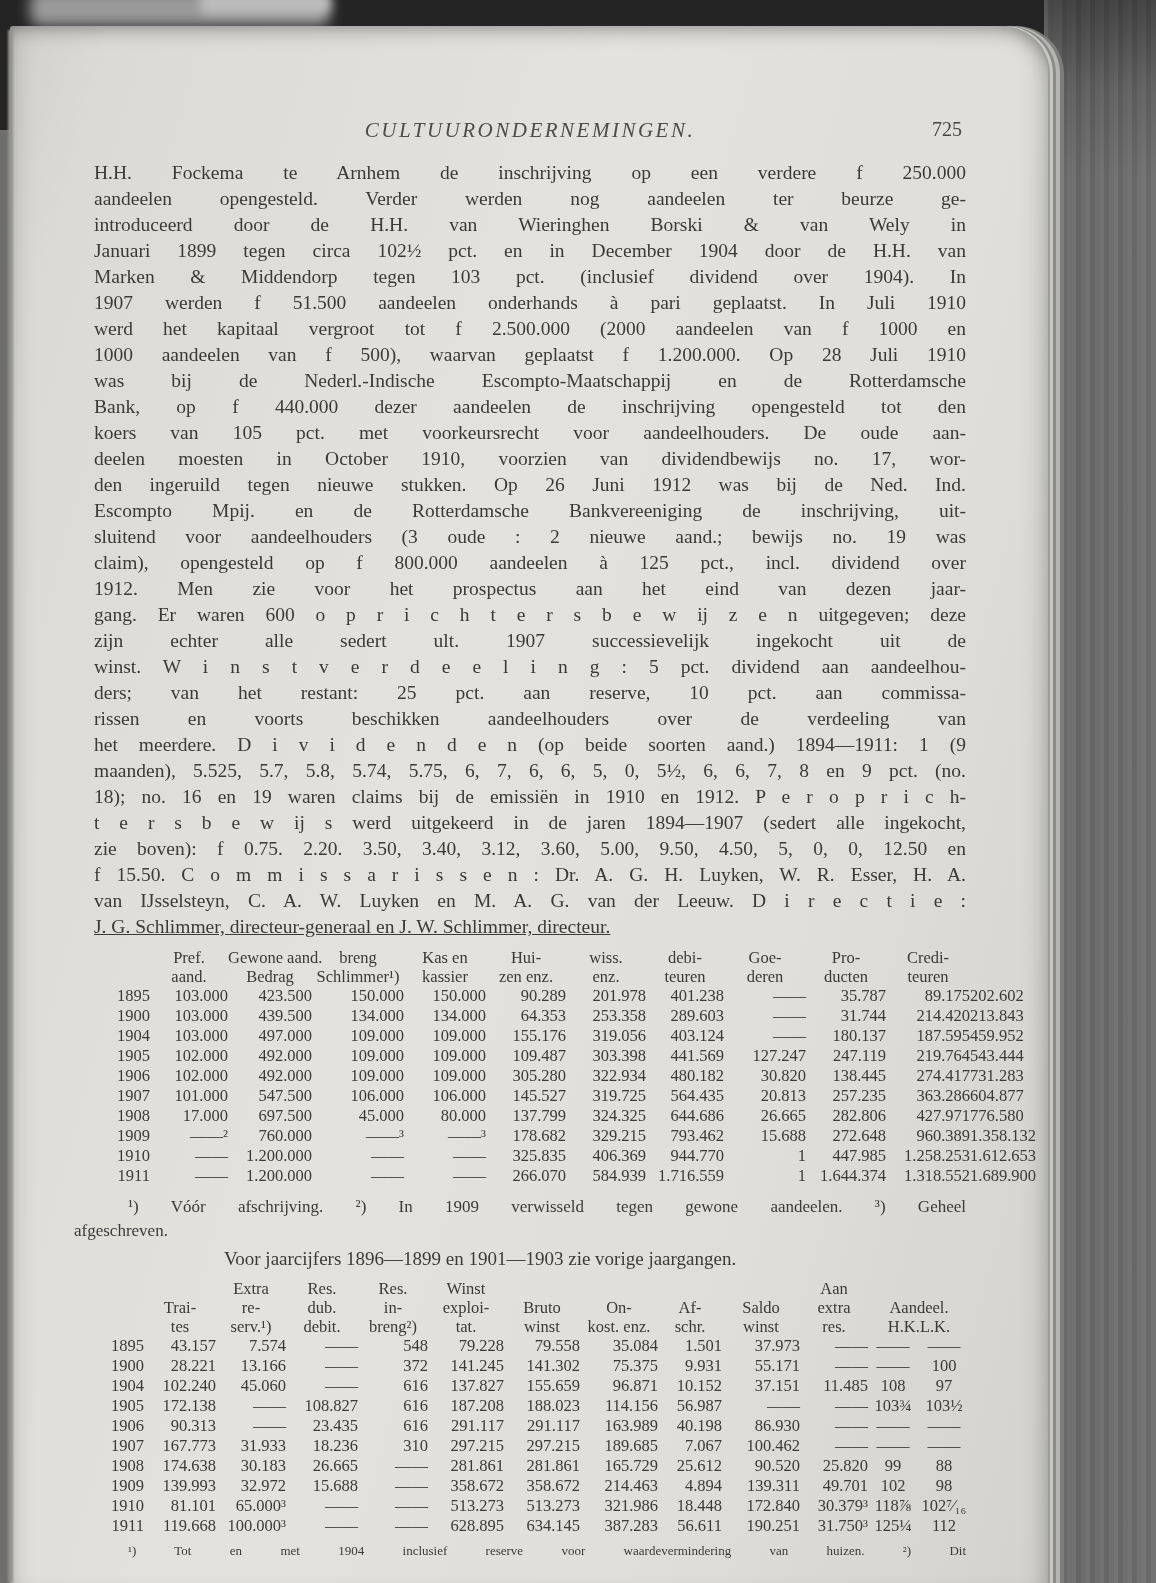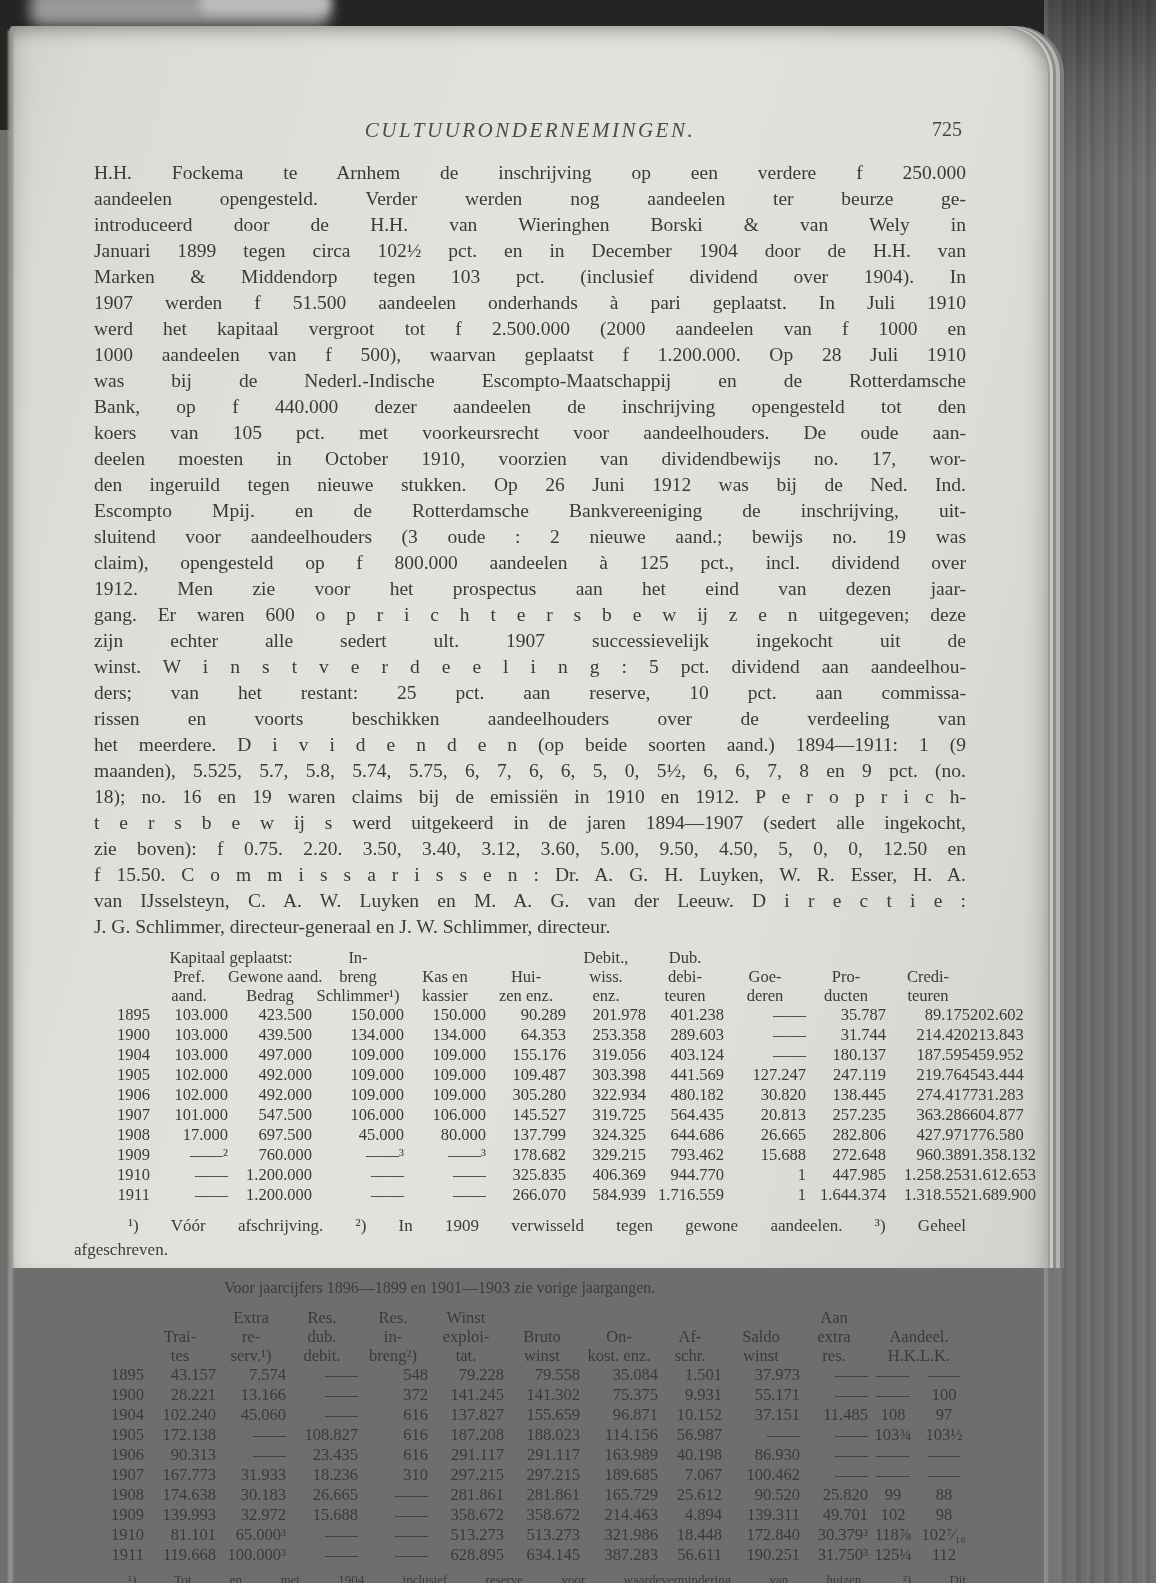--- a/index.html
+++ b/index.html
@@ -15,21 +15,21 @@
   
   .right-panel{
     position:absolute;top:0;right:0;width:112px;height:100%;
     background:
       linear-gradient(180deg, rgba(0,0,0,.40) 0px, rgba(0,0,0,.12) 90px, rgba(0,0,0,0) 180px),
       repeating-linear-gradient(90deg, rgba(255,255,255,.05) 0 4px, rgba(0,0,0,.06) 4px 9px, rgba(255,255,255,.02) 9px 14px),
       linear-gradient(90deg,#8a8a8a 0px,#747474 10px,#6a6a6a 30px,#6f6f6f 100%);
   }
   
   .page{
-    position:absolute;left:10px;top:26px;width:1038px;height:1242px;
+    position:absolute;left:10px;top:26px;width:1038px;height:1557px;
     background:linear-gradient(105deg,#d0cfca 0%,#dbdad5 7%,#e3e2dd 42%,#dfdeda 72%,#d3d2cf 100%);
     border-radius:3px 48px 0 0;
     box-shadow:
       2px 0 0 #9d9d9b, 5px 0 0 #c7c7c4, 8px 0 0 #8b8b89, 12px 0 0 #b4b4b1, 16px 0 0 #7d7d7b,
       inset 0 16px 20px -14px rgba(0,0,0,.38),
       inset -20px 0 26px -20px rgba(0,0,0,.30),
       inset 22px 0 26px -22px rgba(0,0,0,.22);
   }
   .crease{position:absolute;left:8px;top:30px;bottom:0;width:5px;background:#93928c;filter:blur(1px);}
   .content{position:absolute;left:84px;top:92px;width:872px;color:#3b3b3b;}
@@ -40,37 +40,37 @@
     font-style:italic;font-size:21px;letter-spacing:2.5px;color:#4c4c4a;
   }
   .pagehead .pagenum{position:absolute;right:4px;top:0;font-size:20px;color:#454543;}
   
   .para{}
   .para div{
     font-size:19.5px;line-height:26px;
     text-align:justify;text-align-last:justify;
     white-space:normal;color:#3a3a38;
   }
-  .para div.lastline{text-align-last:left;}
+  .para div.lastline{text-align-last:left;text-decoration:underline;}
   
   table{border-collapse:collapse;table-layout:fixed;width:876px;margin-top:8px;color:#3a3a38;}
   th,td{padding:0;font-weight:normal;white-space:nowrap;overflow:visible;font-size:16.5px;}
   thead th{text-align:center;vertical-align:bottom;line-height:19px;}
   tbody td{text-align:right;line-height:20px;}
   th.u{}
   table[data-table="page.table2"] td:nth-child(12),
   table[data-table="page.table2"] td:nth-child(13){text-align:center;}
   
   .fnote1{margin-top:9px;}
   .fnote1 div{
     font-size:17px;line-height:24px;text-indent:34px;
     text-align:justify;text-align-last:justify;
   }
   .fnote1 div.lastline{text-align-last:left;text-indent:0;margin-left:-20px;}
-  .jaarnote{font-size:16px;line-height:25px;padding-left:130px;margin-top:13px;}
+  .jaarnote{font-size:19px;line-height:25px;padding-left:130px;margin-top:3px;}
   .fnote2{font-size:13px;line-height:24px;text-indent:34px;margin-top:3px;
           text-align:justify;text-align-last:justify;}
 </style>
 </head>
 <body>
 
 <div class="top-band">
   <div class="blob"></div>
   <div class="blob2"></div>
 </div>
@@ -128,32 +128,20 @@
           <col style="width: 80px;">
           <col style="width: 80px;">
           <col style="width: 78px;">
           <col style="width: 82px;">
           <col style="width: 80px;">
           <col style="width: 84px;">
         </colgroup>
         <thead>
           <tr>
             <th></th>
-            <th colspan="2">Kapitaal geplaatst:</th>
-            <th>In-</th>
-            <th></th>
-            <th></th>
-            <th>Debit.,</th>
-            <th>Dub.</th>
-            <th></th>
-            <th></th>
-            <th></th>
-          </tr>
-          <tr>
-            <th></th>
             <th>Pref.</th>
             <th>Gewone aand.</th>
             <th>breng</th>
             <th>Kas en</th>
             <th>Hui-</th>
             <th>wiss.</th>
             <th>debi-</th>
             <th>Goe-</th>
             <th>Pro-</th>
             <th>Credi-</th>

